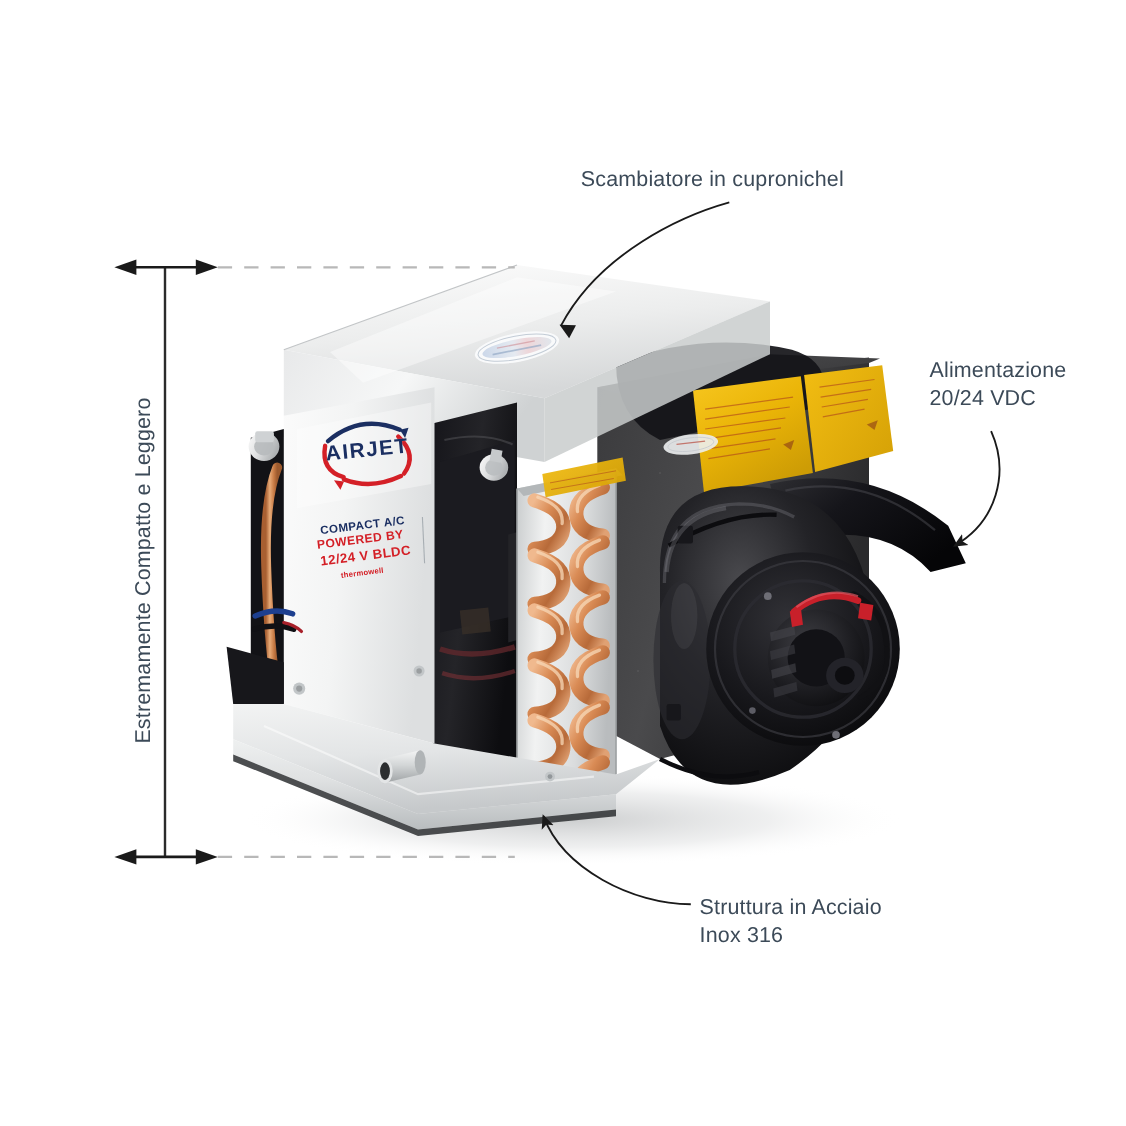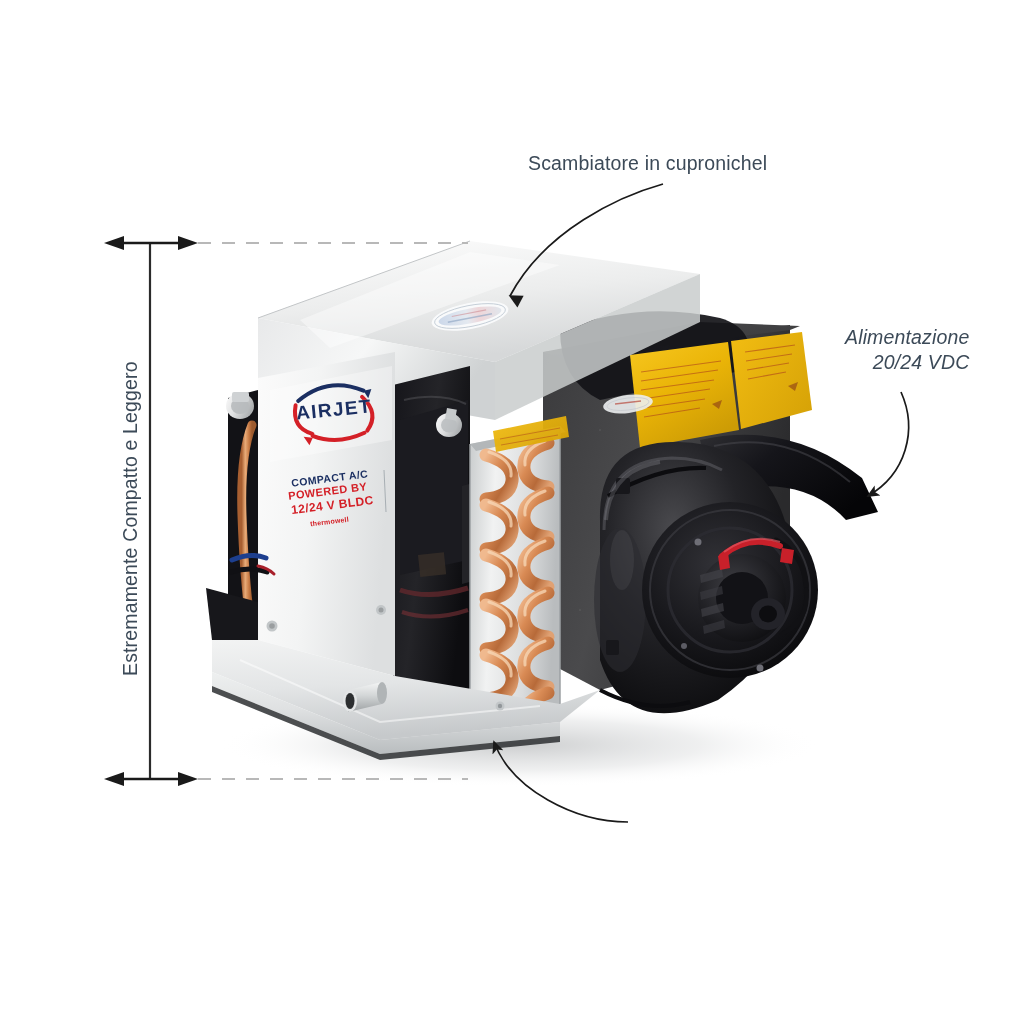--- a/index.html
+++ b/index.html
@@ -15,24 +15,23 @@
 
   
   .callout{
     position:absolute;
     color:#3c4a58;
     font-size:19.5px;
     line-height:25px;
     letter-spacing:.15px;
     white-space:pre;
     font-family:"Liberation Sans", sans-serif;
-    text-align:right;
   }
   #co-heatex{left:528px;top:151px;}
-  #co-power{left:845px;top:325px;font-style:italic;}
+  #co-power{left:845px;top:325px;}
   #co-frame{left:636px;top:813px;}
 
   .dimlabel{
     position:absolute;
     color:#3c4a58;
     font-size:19.5px;
     letter-spacing:.15px;
     transform-origin:0 0;
     transform:rotate(-90deg);
     white-space:nowrap;
@@ -441,16 +440,17 @@
     <path d="M198 779 L178 772 L178 786 Z" fill="#1a1a1a"></path>
 
     <line x1="198" y1="243" x2="468" y2="243" stroke="#b8b8b8" stroke-width="2" stroke-dasharray="13 11"></line>
     <line x1="198" y1="779" x2="468" y2="779" stroke="#b8b8b8" stroke-width="2" stroke-dasharray="13 11"></line>
   </svg>
 
   <div class="callout" id="co-heatex">Scambiatore in cupronichel</div>
 
   <div class="callout" id="co-power"><span>Alimentazione</span><br><span>20/24 VDC</span></div>
 
+  <div class="callout" id="co-frame"><span>Struttura in Acciaio</span><br><span>Inox 316</span></div>
 
   <div class="dimlabel" id="dim-vert">Estremamente Compatto e Leggero</div>
 
 </div>
 
 </body></html>

